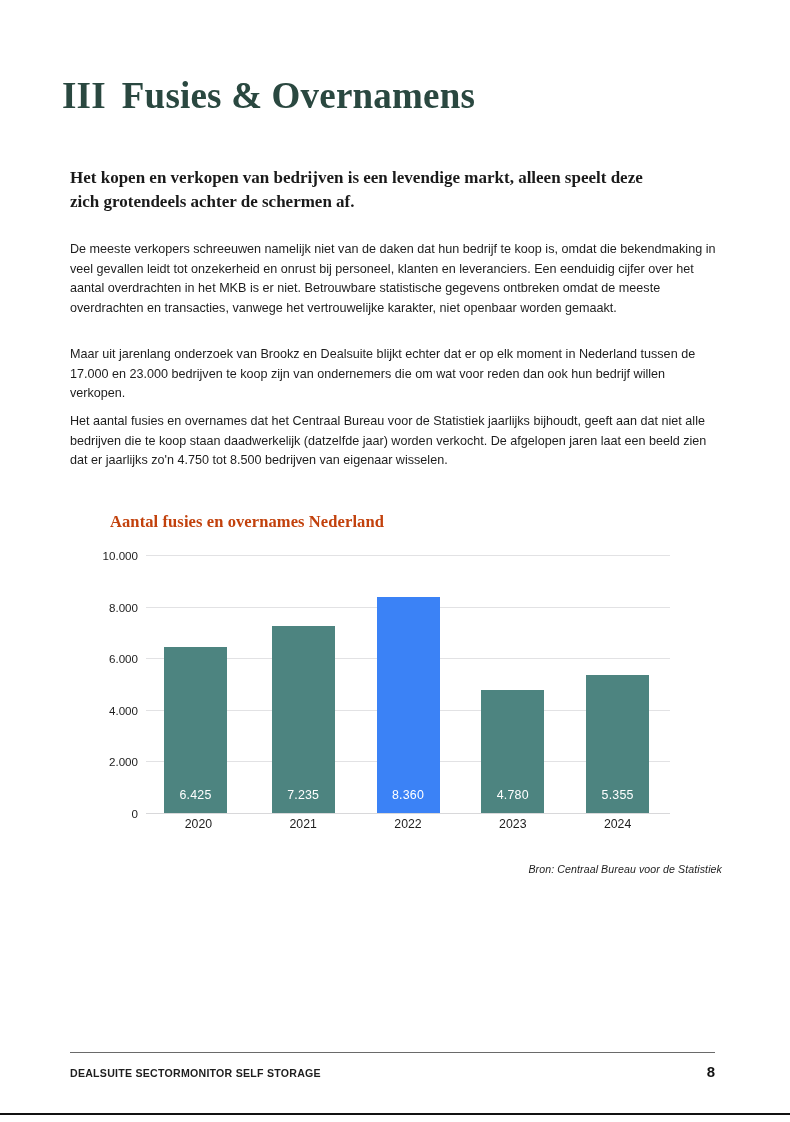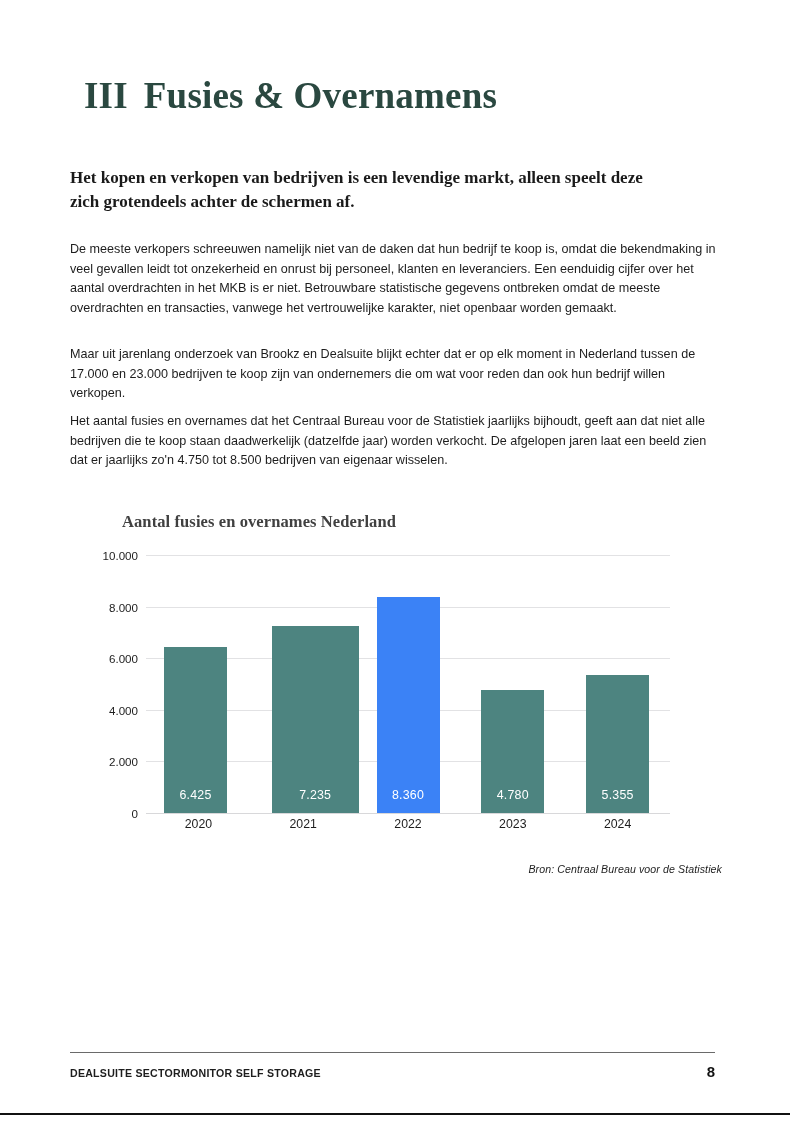--- a/index.html
+++ b/index.html
@@ -16,21 +16,21 @@
   }
   .page {
     position: absolute;
     inset: 0;
     background: #ffffff;
   }
 
   
   .title {
     position: absolute;
-    left: 84px;
+    left: 62px;
     top: 76px;
     font-family: "Liberation Serif", serif;
     font-weight: bold;
     font-size: 37px;
     line-height: 1.1;
     color: #2a4840;
     letter-spacing: 0.2px;
     white-space: nowrap;
   }
   .title .numeral {
@@ -67,26 +67,26 @@
   
   .chart-block {
     position: absolute;
     left: 70px;
     top: 505px;
     width: 652px;
     height: 390px;
   }
   .chart-title {
     position: absolute;
-    left: 52px;
+    left: 40px;
     top: 7px;
     font-family: "Liberation Serif", serif;
     font-weight: bold;
     font-size: 16.5px;
-    color: #404040;
+    color: #c2410c;
     letter-spacing: 0.1px;
   }
 
   .plot {
     position: absolute;
     left: 0px;
     top: 50px;
     width: 600px;
     height: 258px;
   }
@@ -252,21 +252,21 @@
           <div class="gridline" style="top: 103.2px;"></div>
           <div class="gridline" style="top: 51.6px;"></div>
           <div class="gridline" style="top: 0px;"></div>
         </div>
       <div class="bars" style="position:absolute;left:76px;right:0;top:0;bottom:0;">
           <div class="bar-slot" style="left: 18px; width: 63px;">
             <div class="bar" style="height: 165.765px; background: rgb(77, 132, 128);">
               <div class="bar-value">6.425</div>
             </div>
           </div>
-          <div class="bar-slot" style="left: 125.7px; width: 63px; padding-left: 24px;">
+          <div class="bar-slot" style="left: 125.7px; width: 63px;">
             <div class="bar" style="height: 186.663px; background: rgb(77, 132, 128);">
               <div class="bar-value">7.235</div>
             </div>
           </div>
           <div class="bar-slot" style="left: 230.5px; width: 63px;">
             <div class="bar" style="height: 215.688px; background: #3b82f6;">
               <div class="bar-value">8.360</div>
             </div>
           </div>
           <div class="bar-slot" style="left: 335.3px; width: 63px;">

